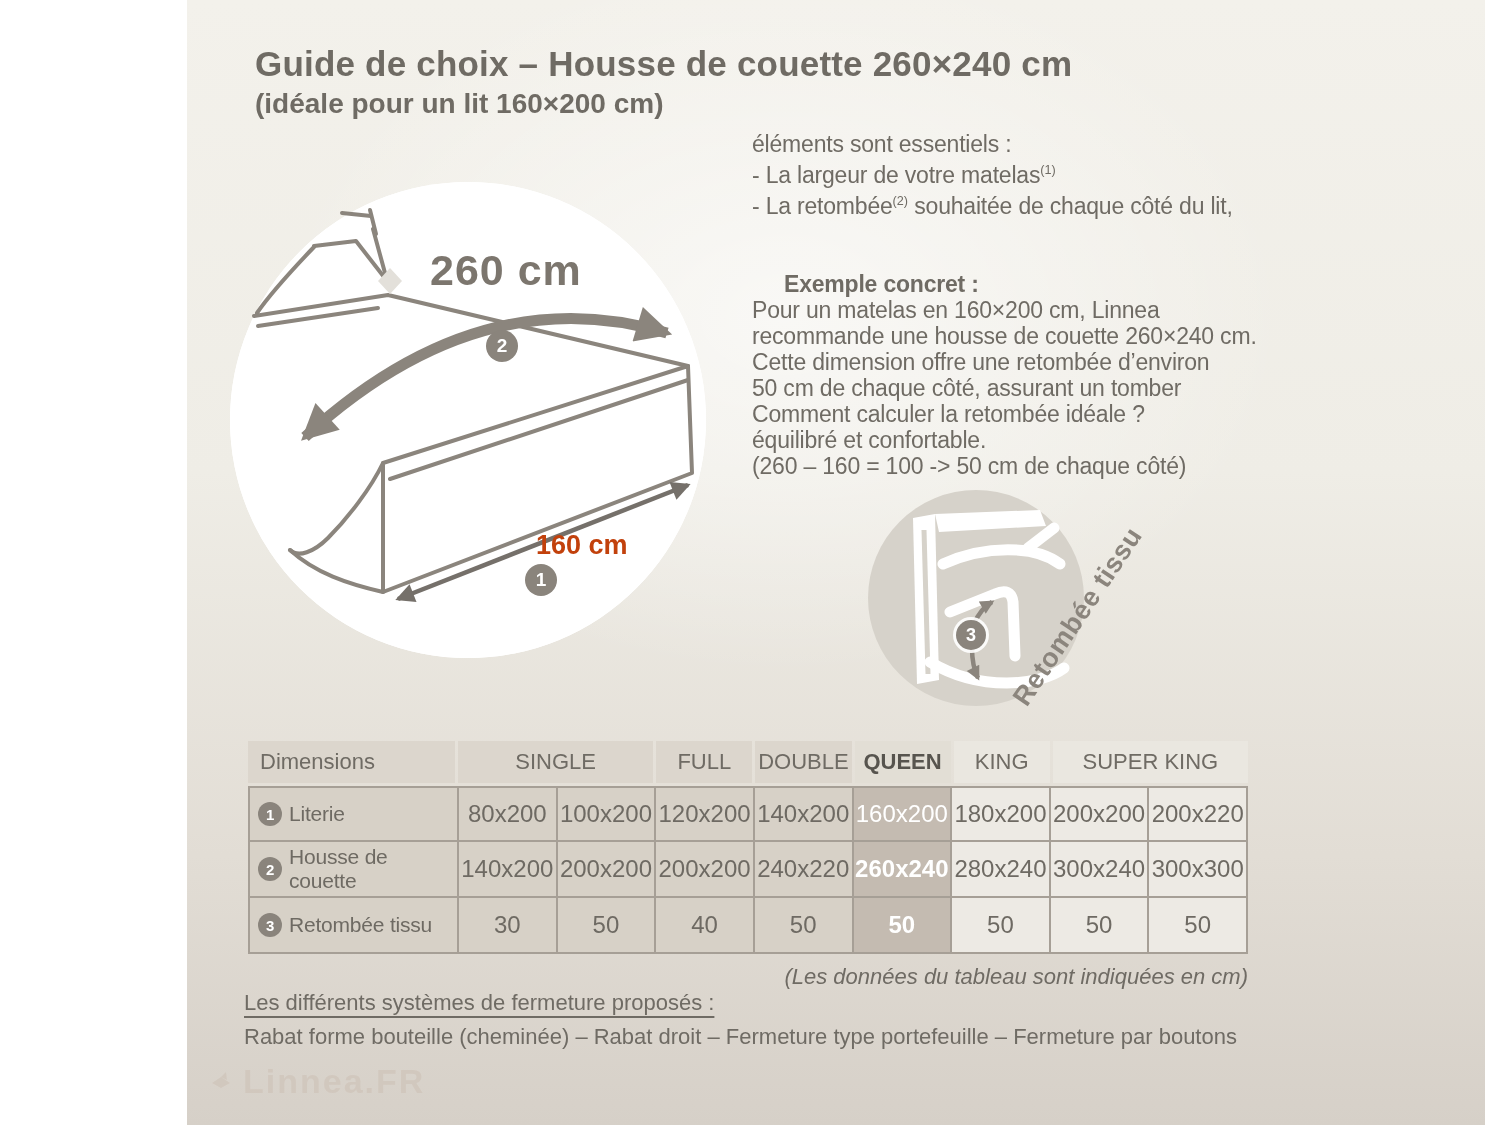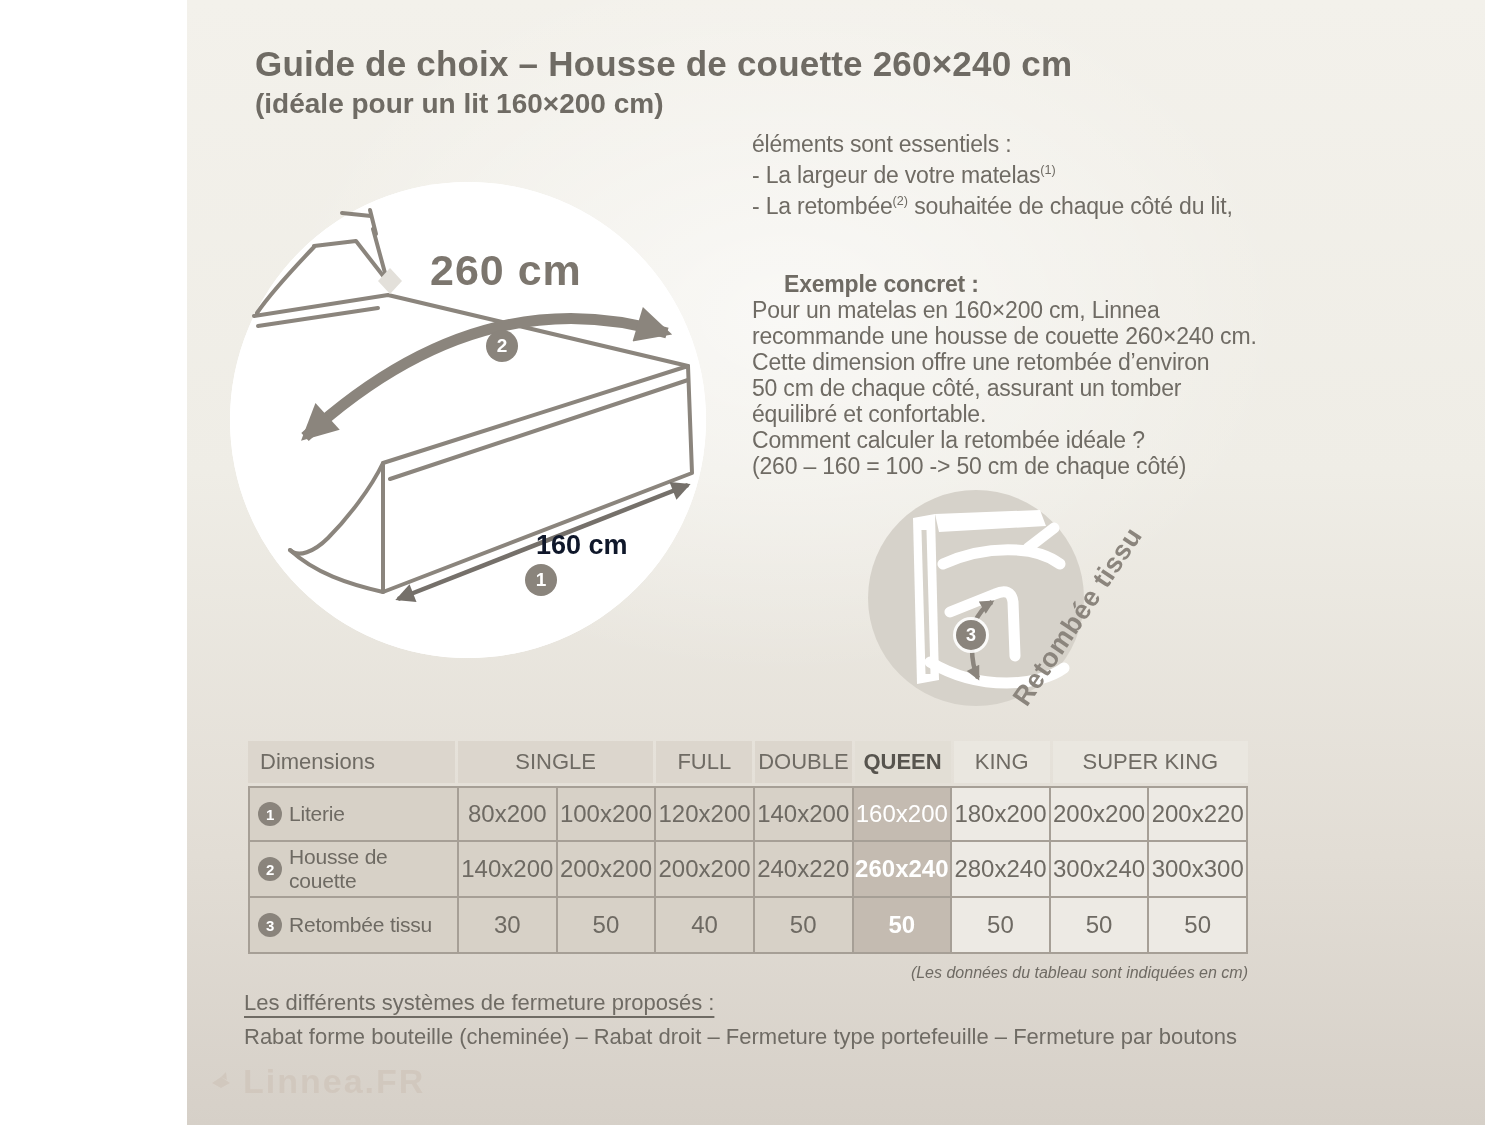--- a/index.html
+++ b/index.html
@@ -13,21 +13,21 @@
   .sub{position:absolute;left:68px;top:88px;font-size:28px;font-weight:700;color:#6f6b64;}
   .textblock{position:absolute;left:565px;width:540px;font-size:23px;line-height:26px;color:#6f6b64;letter-spacing:-.2px;}
   .tb-intro{top:131px;}
   .tb-ex{top:271px;}
   .tb-ex .hd{font-weight:700;margin-left:32px;}
   sup.fn{font-size:.55em;vertical-align:super;letter-spacing:0;}
   
   .circle-big{position:absolute;left:43px;top:182px;width:476px;height:476px;border-radius:50%;background:#ffffff;}
   .circle-big svg{position:absolute;left:0;top:0;}
   .dim-label-big{position:absolute;left:200px;top:64px;font-size:43px;font-weight:700;color:#7c766e;letter-spacing:1px;white-space:nowrap;}
-  .dim-label-small{position:absolute;left:306px;top:348px;font-size:27px;font-weight:700;color:#0f172a;white-space:nowrap;}
+  .dim-label-small{position:absolute;left:306px;top:348px;font-size:27px;font-weight:700;color:#c2410c;white-space:nowrap;}
   .badge{border-radius:50%;background:var(--badge-bg,#8a847c);color:#fff;font-weight:700;
          display:flex;align-items:center;justify-content:center;}
   .badge-abs{position:absolute;}
   
   .circle-small{position:absolute;left:681px;top:490px;width:216px;height:216px;border-radius:50%;}
   .drop-label{position:absolute;left:843px;top:682px;height:28px;font-size:27px;font-weight:700;color:#8b857d;
               white-space:nowrap;transform:rotate(-56deg);transform-origin:0 100%;letter-spacing:.5px;}
   
   .tbl{position:absolute;left:61px;top:741px;width:1000px;}
   .tbl-head{display:grid;grid-template-columns:207px repeat(8,1fr);gap:3px;margin-bottom:3px;}
@@ -38,21 +38,21 @@
   .tbl-head .hc.q{background:var(--head-queen,#e2ded5);font-weight:700;color:#57544e;}
   .tbl-head .hc.lt{background:var(--head-light,#eae7e0);}
   .tbl-body{display:grid;grid-template-columns:207px repeat(8,1fr);grid-template-rows:52px 54px 54px;
             gap:2px;background:var(--grid-border,#a69f96);border:2px solid var(--grid-border,#a69f96);}
   .cell{display:flex;align-items:center;justify-content:center;font-size:24px;background:var(--cell-beige,#d7d1c7);}
   .cell.lbl{justify-content:flex-start;padding-left:8px;gap:7px;font-size:21px;letter-spacing:-.2px;}
   .cell.dark{background:var(--cell-dark,#c4bbb1);color:#ffffff;}
   .cell.dark.b{font-weight:700;}
   .cell.lt{background:var(--cell-light,#edeae4);}
   .badge-tbl{width:24px;height:24px;font-size:15px;flex:none;}
-  .note{position:absolute;left:61px;top:964px;width:1000px;text-align:right;font-size:16px;font-style:italic;color:#6f6b64;}
+  .note{position:absolute;left:61px;top:964px;width:1000px;text-align:right;font-size:22px;font-style:italic;color:#6f6b64;}
   .closures-h{position:absolute;left:57px;top:990px;font-size:22px;color:#6f6b64;
               text-decoration:underline;text-underline-offset:6px;text-decoration-thickness:1.5px;}
   .closures-t{position:absolute;left:57px;top:1024px;font-size:22px;color:#6f6b64;white-space:nowrap;}
   .watermark{position:absolute;left:22px;top:1062px;display:flex;align-items:center;gap:8px;opacity:.55;}
   .watermark .wm-text{font-size:34px;font-weight:700;letter-spacing:2px;color:var(--watermark,#cdc0b5);}
 </style>
 </head>
 <body>
 
 <div class="page">
@@ -66,22 +66,22 @@
       <div><span>- La largeur de votre matelas</span><sup class="fn">(1)</sup></div>
       <div><span>- La retombée</span><sup class="fn">(2)</sup><span> souhaitée de chaque côté du lit,</span></div>
     </div>
 
     <div class="textblock tb-ex">
       <div class="hd">Exemple concret :</div>
       <div>Pour un matelas en 160×200 cm, Linnea</div>
       <div>recommande une housse de couette 260×240 cm.</div>
       <div>Cette dimension offre une retombée d’environ</div>
       <div>50 cm de chaque côté, assurant un tomber</div>
+      <div>Comment calculer la retombée idéale ?</div>
       <div>équilibré et confortable.</div>
-      <div>Comment calculer la retombée idéale ?</div>
       <div>(260 – 160 = 100  -&gt; 50 cm de chaque côté)</div>
     </div>
 
     <div class="circle-big">
       <svg width="476" height="476" viewBox="0 0 476 476">
         <defs>
           <marker id="ahBig" viewBox="0 0 10 10" refX="8.5" refY="5" markerUnits="userSpaceOnUse" markerWidth="42" markerHeight="36" orient="auto-start-reverse">
             <path d="M0,0 L10,5 L0,10 z" fill="#8b857d"></path>
           </marker>
           <marker id="ahDim" viewBox="0 0 10 10" refX="8.5" refY="5" markerUnits="userSpaceOnUse" markerWidth="22" markerHeight="19" orient="auto-start-reverse">

